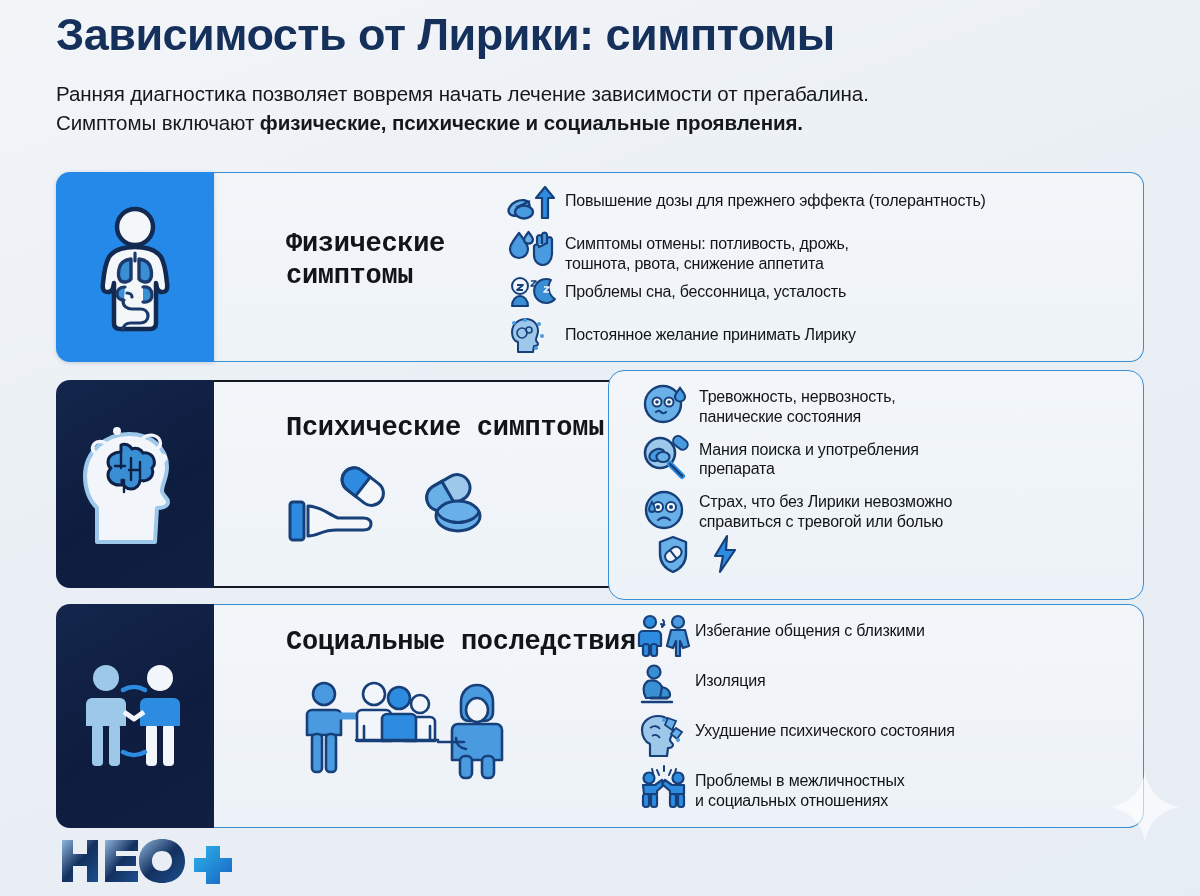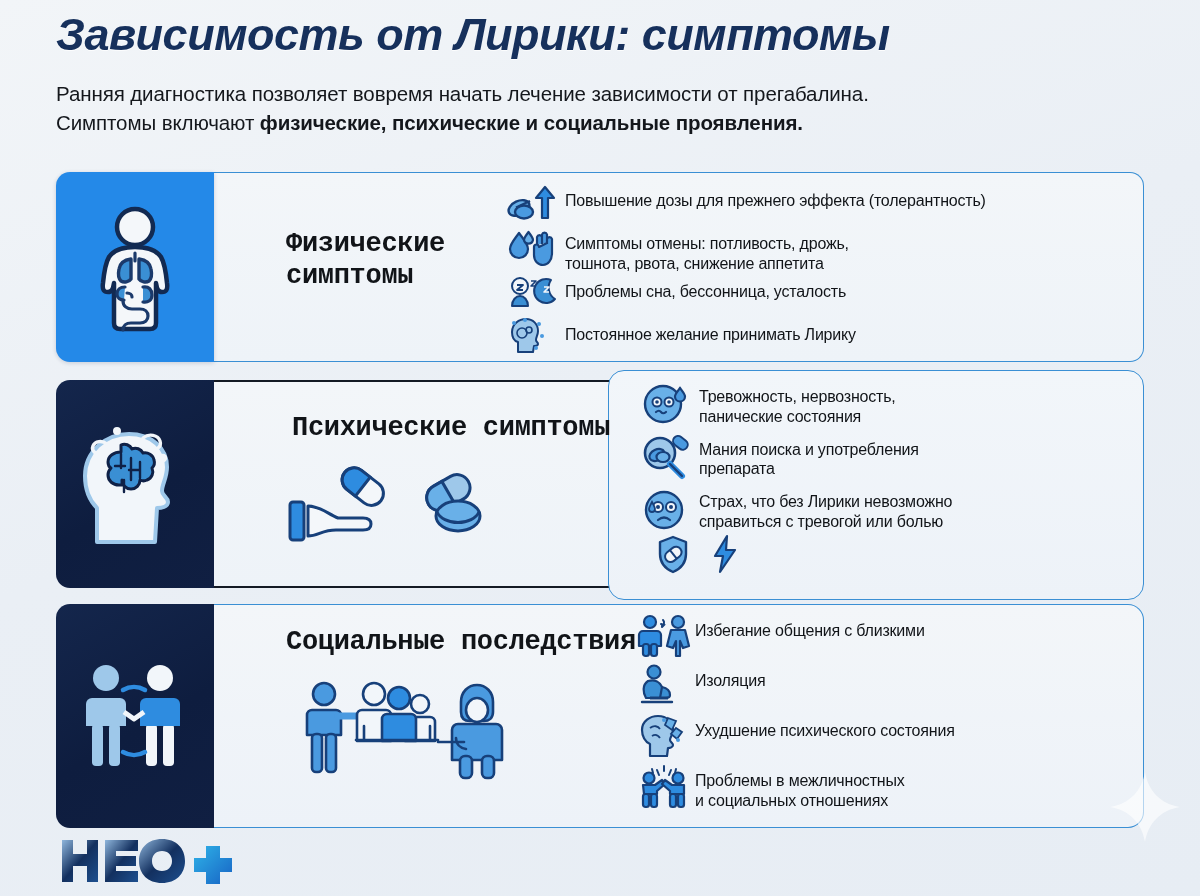--- a/index.html
+++ b/index.html
@@ -10,21 +10,20 @@
     position: relative;
     overflow: hidden;
   }
 
   
   .header { position: absolute; left: 56px; top: 8px; width: 1100px; }
   .title {
     font-size: 45px; font-weight: bold; color: #16305c;
     letter-spacing: -0.5px; line-height: 1.18;
     text-shadow: 0 1px 0 rgba(255,255,255,.8);
-    font-style: italic;
   }
   .subtitle {
     margin-top: 18px; font-size: 20.5px; color: #14171c;
     line-height: 1.42; letter-spacing: -0.1px;
   }
   .subtitle b { font-weight: bold; }
 
   
   .card { position: absolute; }
   .iconpane {
@@ -63,21 +62,21 @@
   #card1 .row { margin-bottom: 1px; }
 
   
   #card2 { left: 56px; top: 380px; width: 1088px; height: 208px; }
   #card2 .leftbody {
     position: absolute; left: 158px; top: 0; width: 436px; bottom: 0;
     background: linear-gradient(180deg,#f3f6f9,#eef3f8);
     border-top: 2.4px solid #141a24; border-bottom: 2.4px solid #141a24;
   }
   #card2 .pane-navy { width: 158px; border-radius: 14px 0 0 14px; }
-  #card2 .cardtitle { left: 236px; top: 32px; font-size: 27px; white-space: nowrap; }
+  #card2 .cardtitle { left: 230px; top: 32px; font-size: 27px; white-space: nowrap; }
   #card2 .rightbox {
     position: absolute; left: 552px; top: -10px; right: 0; bottom: -12px;
     background: linear-gradient(180deg,#f2f6fa,#edf2f8);
     border: 1.6px solid #3a8fd4; border-radius: 16px;
   }
   #card2 .listbox { left: 586px; top: 0px; }
   #card2 .row { margin-bottom: 6px; align-items: center; }
   #card2 .handpills { position: absolute; left: 230px; top: 78px; }
 
   

